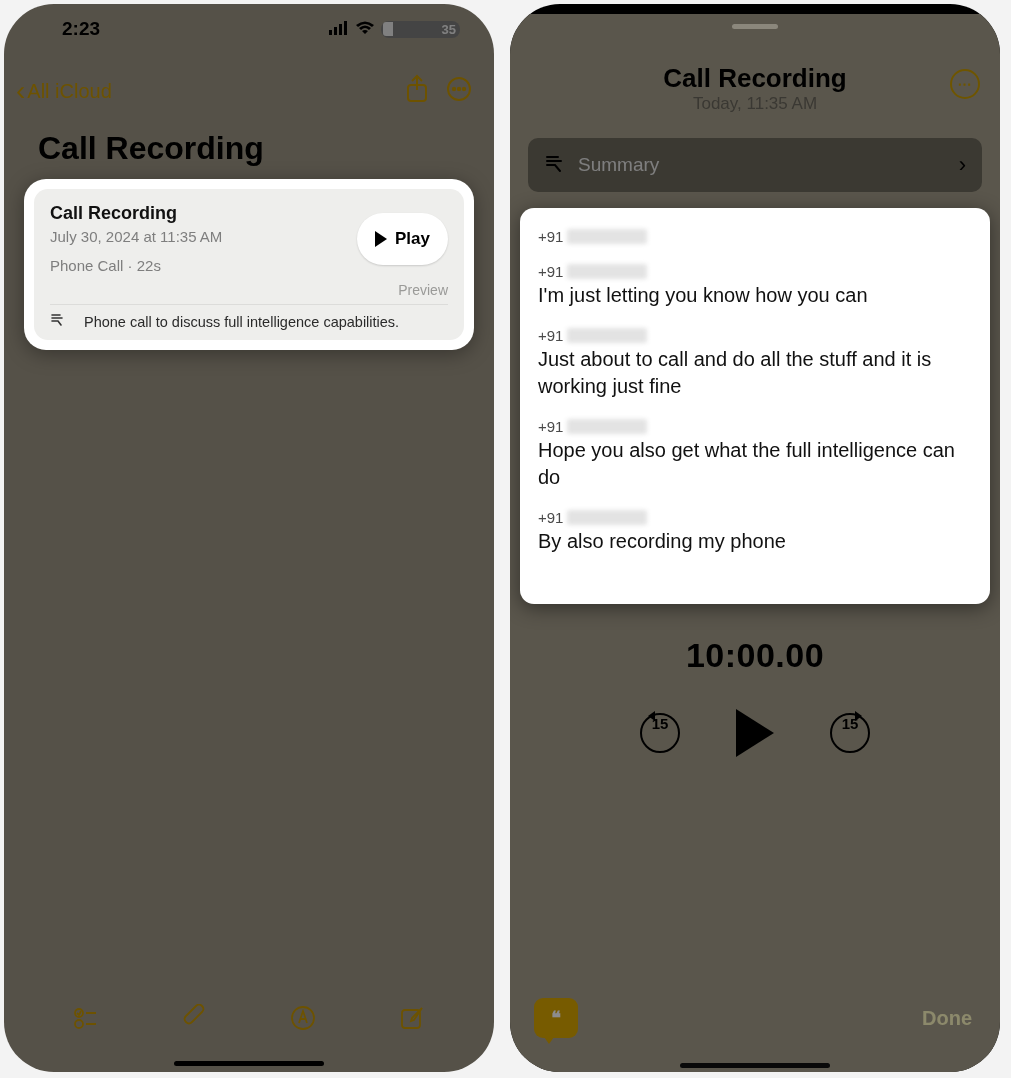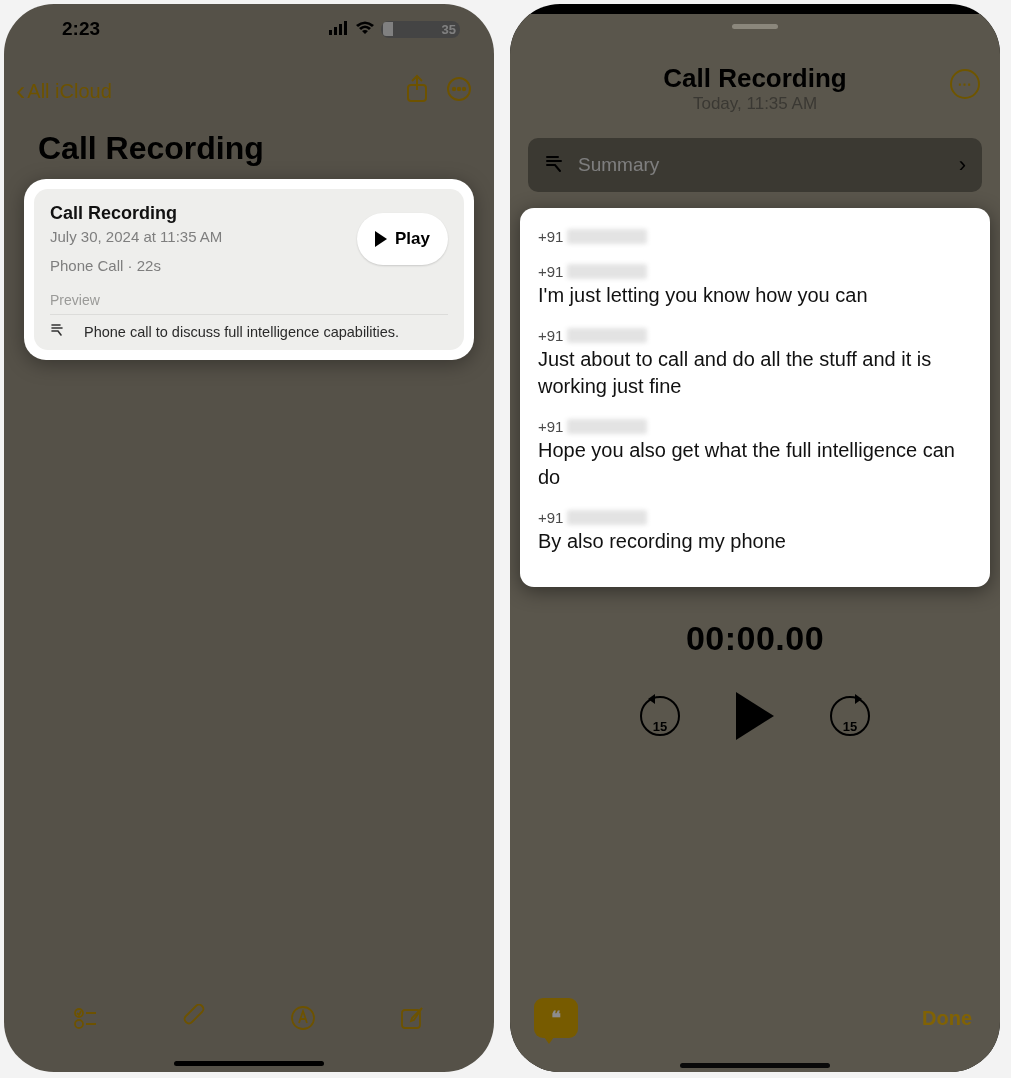--- a/index.html
+++ b/index.html
@@ -79,21 +79,21 @@
   .play-btn {
     background: #fff; border-radius: 999px; padding: 16px 18px;
     display: flex; align-items: center; gap: 8px;
     font-weight: 600; font-size: 17px;
     box-shadow: 0 1px 2px rgba(0,0,0,0.15);
   }
   .play-triangle {
     width: 0; height: 0; border-left: 12px solid #000;
     border-top: 8px solid transparent; border-bottom: 8px solid transparent;
   }
-  .preview-label { color: #9a9a98; font-size: 14px; margin-top: 18px; }
+  .preview-label { color: #9a9a98; font-size: 14px; margin-top: 8px; text-align: right; }
   .divider-thin { height: 1px; background: #dcdcda; margin: 6px 0 8px 0; }
   .preview-row { display: flex; gap: 20px; align-items: center; }
   .preview-text { font-size: 14.5px; color: #2a2a2a; }
   .summary-glyph { font-weight: 700; font-size: 14px; }
 
   .toolbar-bottom-left {
     position: absolute; bottom: 18px; left: 0; right: 0;
     display: flex; justify-content: space-around; align-items: center;
     padding: 12px 28px 18px 28px;
     filter: brightness(0.5);
@@ -139,21 +139,21 @@
   .summary-bar {
     margin: 24px 18px 0 18px; background: #6b675b; border-radius: 10px;
     padding: 14px 16px; display: flex; align-items: center; gap: 14px;
     filter: brightness(0.55);
   }
   .summary-bar .label { font-size: 19px; color: #e5e5e5; flex: 1; }
   .chev-right { color: #000; font-size: 22px; }
 
   .transcript-box {
     margin: 16px 10px 0 10px; background: #fff; border-radius: 14px;
-    padding: 20px 18px 28px 18px;
+    padding: 20px 18px 45px 18px;
     box-shadow: 0 4px 20px rgba(0,0,0,0.45);
   }
   .t-entry { margin-bottom: 18px; }
   .t-speaker { display: flex; align-items: center; gap: 4px; }
   .t-prefix { font-size: 15px; color: #4a4a4a; }
   .t-blur { width: 80px; height: 15px; background: #e3e3e3; border-radius: 2px; filter: blur(2px); }
   .t-text { font-size: 20px; color: #111; line-height: 1.35; margin-top: 2px; }
 
   .playback-time {
     text-align: center; font-size: 34px; font-weight: 700; color: #000;
@@ -162,22 +162,22 @@
   .playback-controls {
     display: flex; justify-content: center; align-items: center; gap: 56px;
     margin-top: 34px; filter: brightness(0.55);
   }
   .big-play {
     width: 0; height: 0; border-left: 38px solid #000;
     border-top: 24px solid transparent; border-bottom: 24px solid transparent;
   }
   .skip-circle {
     width: 40px; height: 40px; border: 2.5px solid #000; border-radius: 50%;
-    display: flex; align-items: flex-end; justify-content: center;
-    font-size: 13px; font-weight: 700; color: #000; position: relative;
+    display: flex; align-items: flex-start; justify-content: center;
+    font-size: 15px; font-weight: 700; color: #000; position: relative;
   }
   .skip-circle.back::before {
     content: ""; position: absolute; top: -4px; left: 6px;
     border-right: 7px solid #000; border-top: 5px solid transparent; border-bottom: 5px solid transparent;
   }
   .skip-circle.fwd::before {
     content: ""; position: absolute; top: -4px; right: 6px;
     border-left: 7px solid #000; border-top: 5px solid transparent; border-bottom: 5px solid transparent;
   }
 
@@ -188,21 +188,21 @@
   }
   .quote-btn {
     width: 44px; height: 40px; background: #d9a500; border-radius: 9px;
     display: flex; align-items: center; justify-content: center;
     color: #fff; font-size: 18px; font-weight: 800; position: relative;
   }
   .quote-btn::after {
     content: ""; position: absolute; bottom: -6px; left: 10px;
     border-top: 7px solid #d9a500; border-left: 5px solid transparent; border-right: 5px solid transparent;
   }
-  .done-link { color: #eab308; font-size: 20px; font-weight: 600; }
+  .done-link { color: #fef9c3; font-size: 20px; font-weight: 600; }
   .phone-right .home-indicator { background: #111; filter: brightness(0.55); bottom: 4px;}
 </style>
 </head>
 <body>
 
 <div class="phone phone-left">
 
   <div class="status-bar">
     <span>2:23</span>
     <div class="status-icons">
@@ -374,21 +374,21 @@
       </div>
       <div class="t-entry" style="margin-bottom:4px">
         <div class="t-speaker">
             <span class="t-prefix">+91</span>
             <span class="t-blur"></span>
           </div>
         <div class="t-text">By also recording my phone</div>
       </div>
     </div>
 
-    <div class="playback-time">00:00.00</div>
+    <div class="playback-time">10:00.00</div>
 
     <div class="playback-controls">
       <div class="skip-circle back">
           <span>15</span>
         </div>
       <div class="big-play"></div>
       <div class="skip-circle fwd">
           <span>15</span>
         </div>
     </div>

